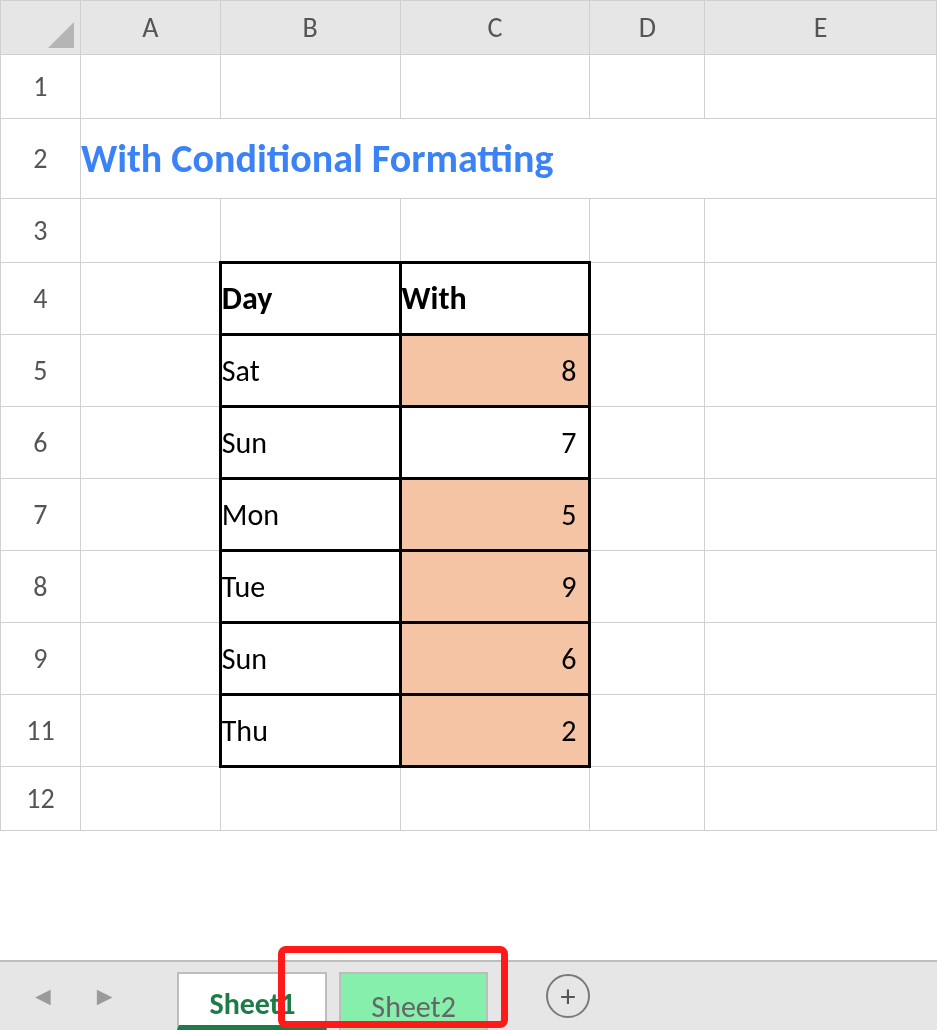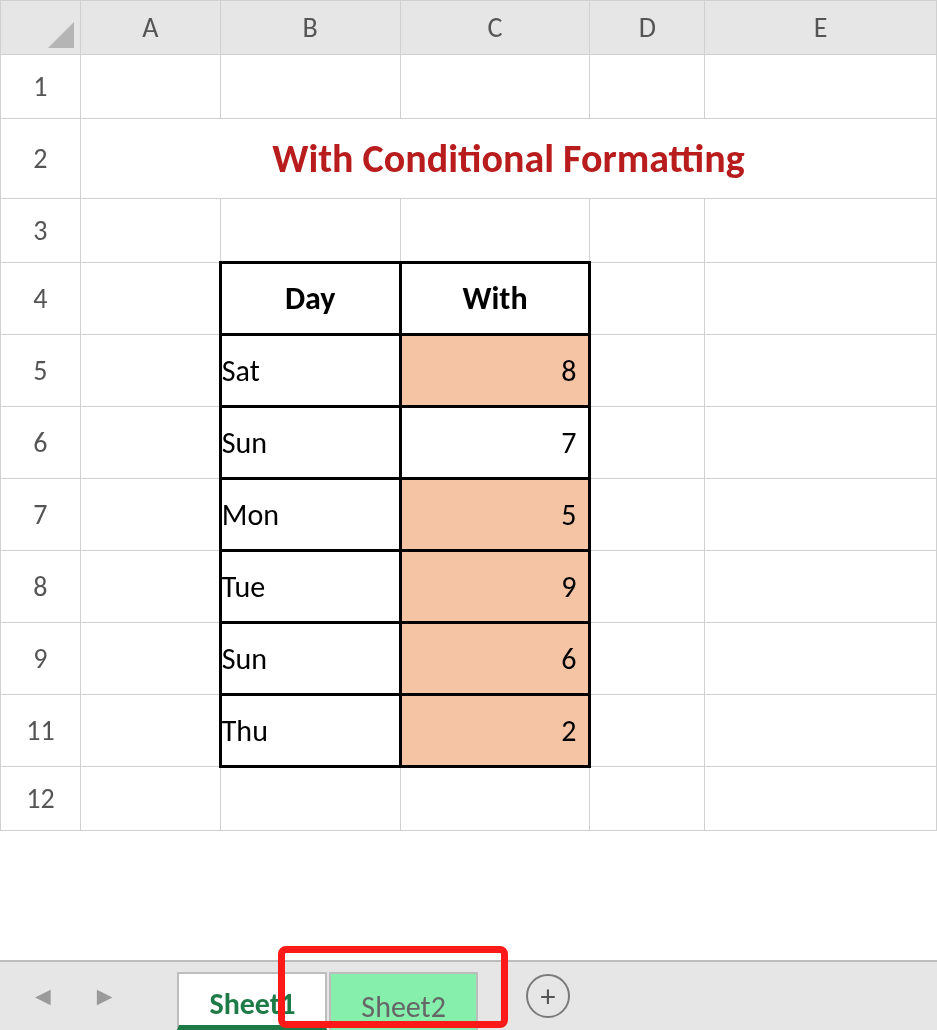--- a/index.html
+++ b/index.html
@@ -58,32 +58,30 @@
   td.cell {
     height: 70px;
     font-size: 30px;
     vertical-align: middle;
     padding: 0 10px;
     color: #000;
   }
   
   td.title-cell {
     background: #ededed;
-    color: #b91c1c;
+    color: #3b82f6;
     font-size: 40px;
     font-weight: bold;
-    text-align: center;
     border-bottom: 4px solid #9db3d9;
   }
   
   td.dh-head {
     background: #fff;
     font-weight: bold;
     font-size: 32px;
-    text-align: center;
     border: 3px solid #000 !important;
   }
   td.dh-cell {
     border: 3px solid #000 !important;
     background: #fff;
   }
   td.dh-cell.num { text-align: right; padding-right: 12px; }
   td.dh-cell.highlight { background: #f4c4a4; }
   
   tr.rSmall td, tr.rSmall th.rowhdr { height: 64px; }
@@ -121,21 +119,21 @@
   .nav-arrows span { cursor:default; }
   .tabs { display:flex; align-items:flex-end; height:100%; }
   .tab {
     position:relative;
     padding: 10px 30px 2px 30px;
     font-size: 30px;
     color:#4a7a4a;
     background:#fff;
     border:2px solid #bdbdbd;
     border-bottom: none;
-    margin-right: 2px;
+    margin-right: 12px;
     height: 58px;
     display:flex;
     align-items:center;
   }
   .tab.active {
     color:#1e7a47;
     font-weight:bold;
     border-bottom: 5px solid #1e7a47;
     z-index:2;
   }

